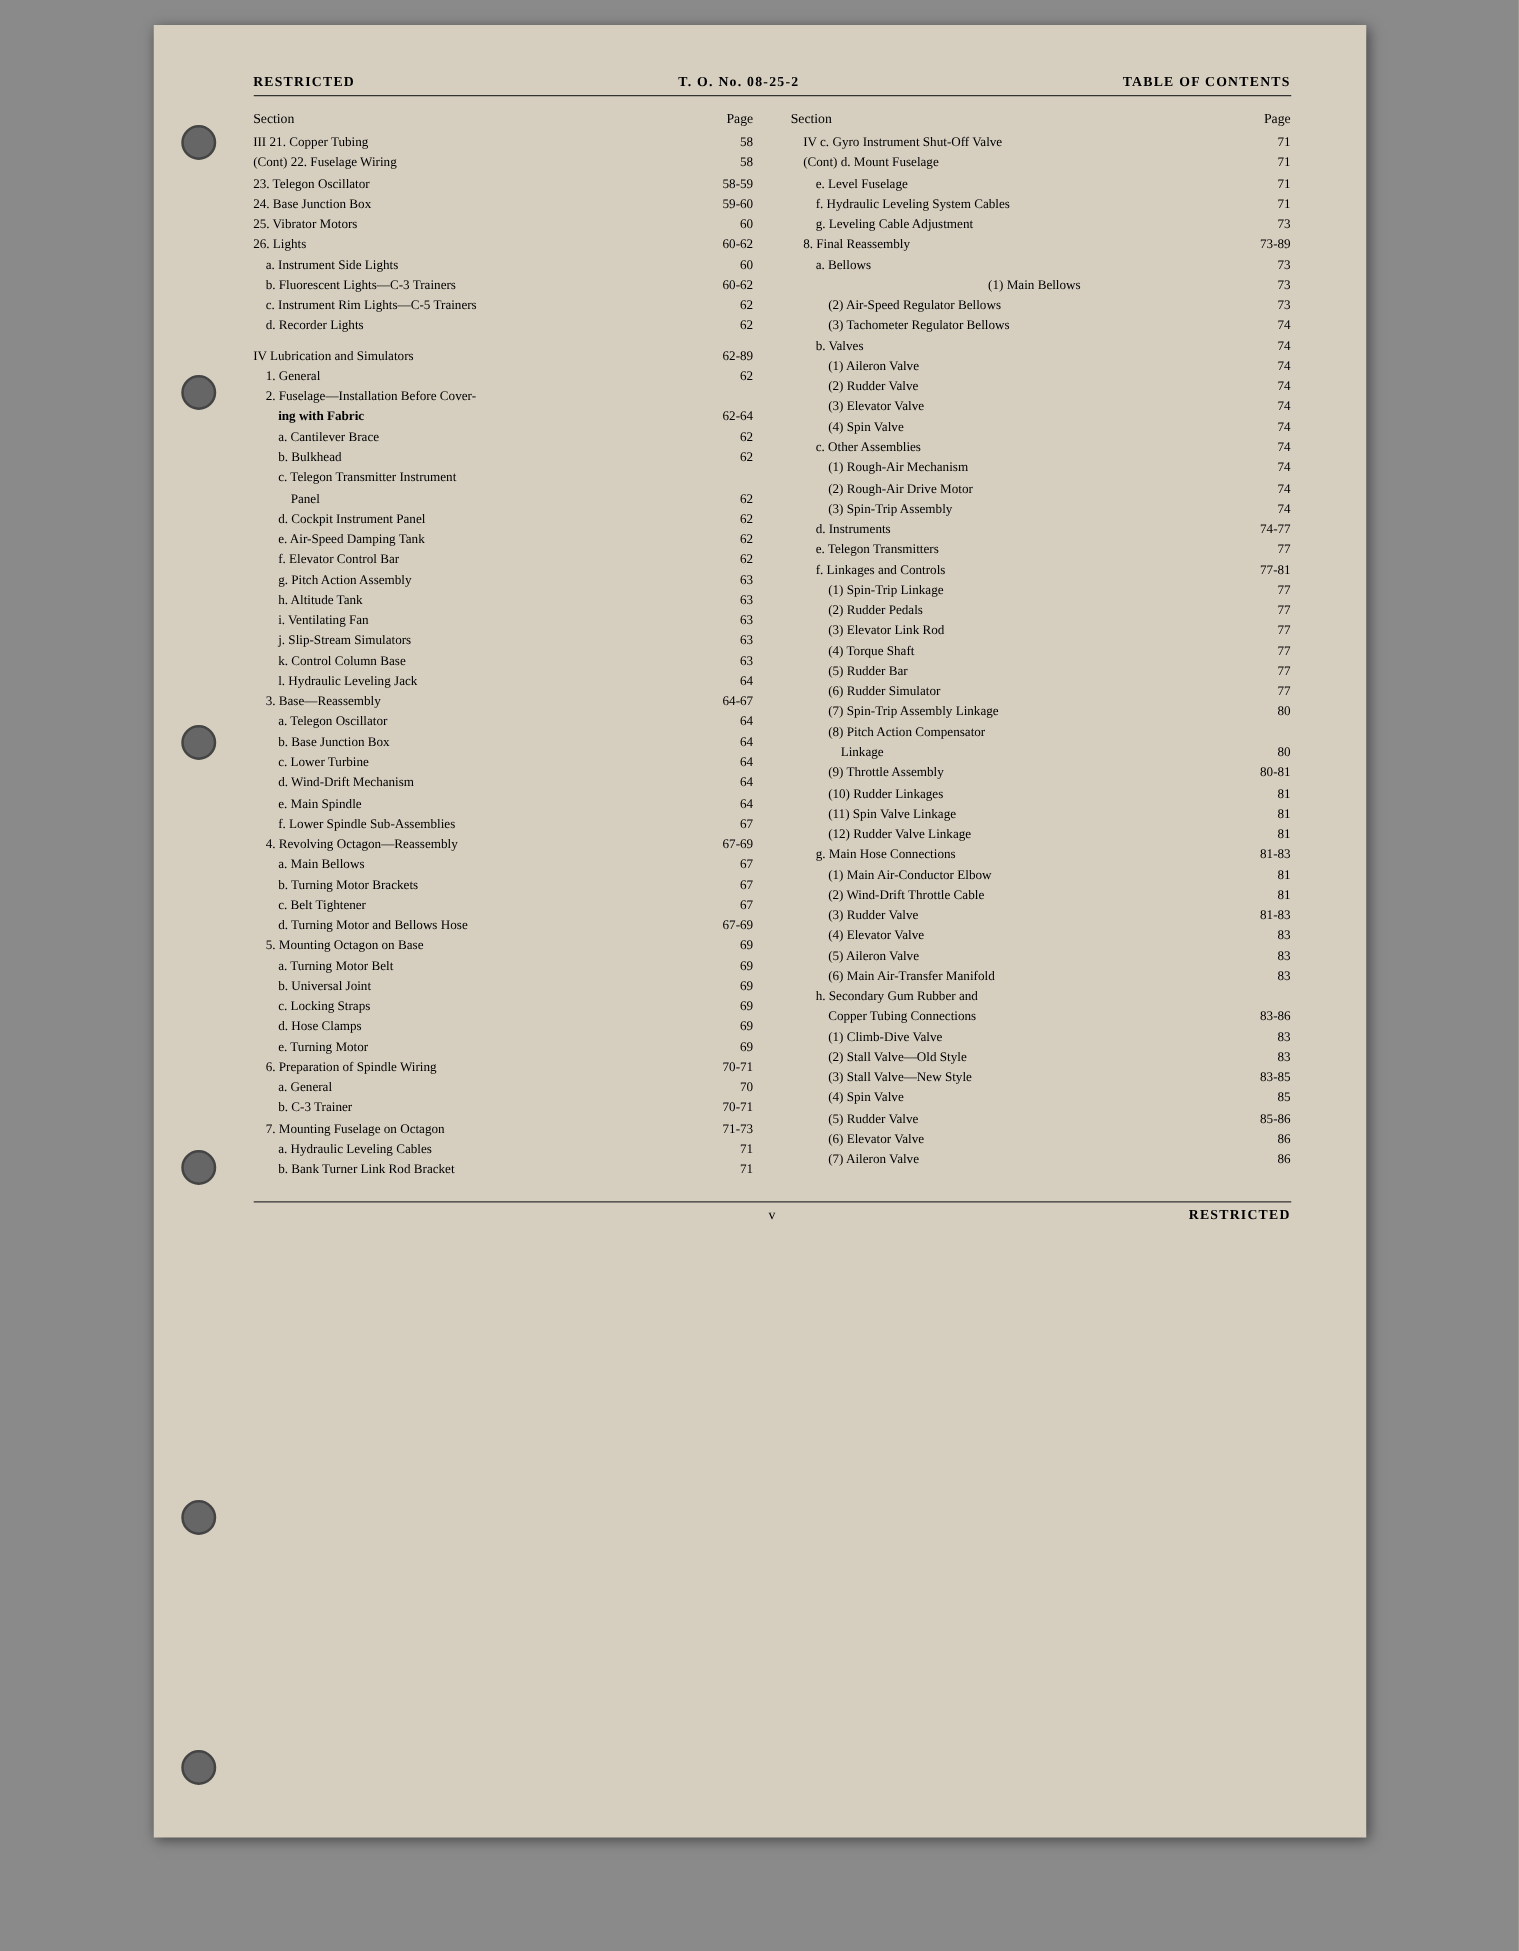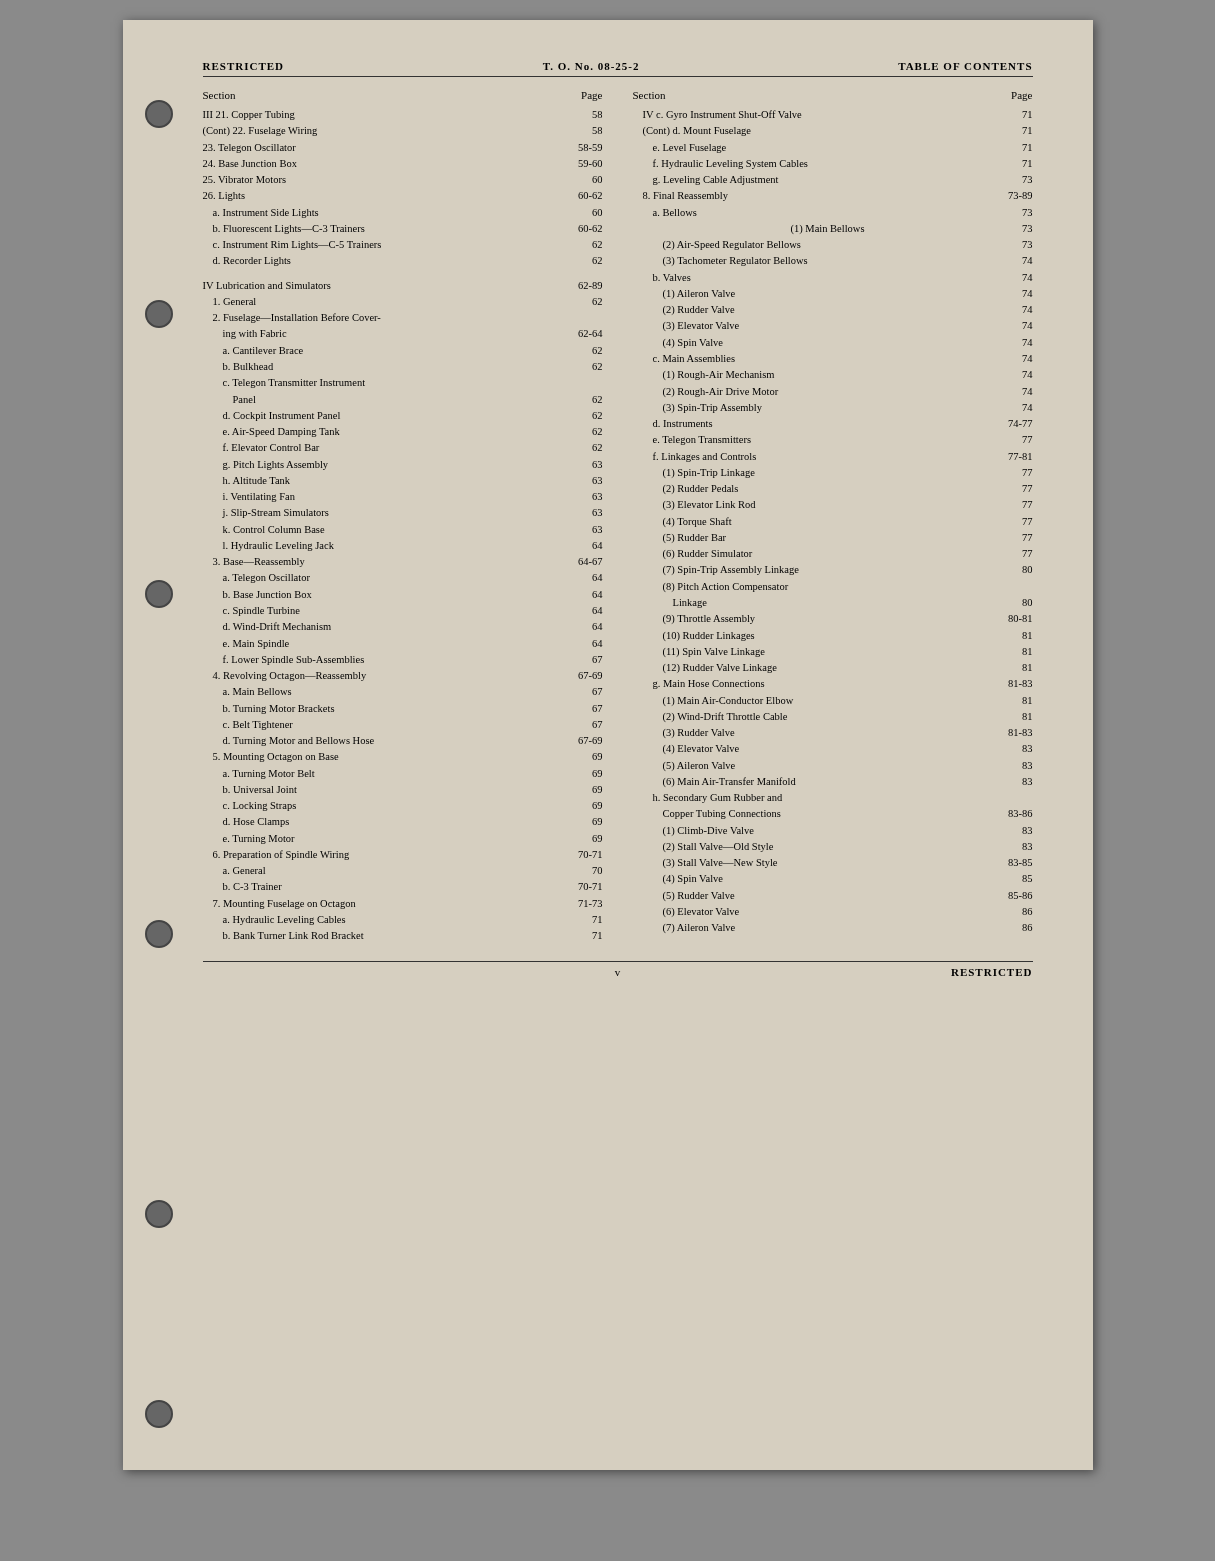--- a/index.html
+++ b/index.html
@@ -176,21 +176,21 @@
           </div>
           <div class="toc-entry">
             <span class="entry-text" style="padding-left: 10px;">1. General</span>
             <span class="entry-page">62</span>
           </div>
           <div class="toc-entry">
             <span class="entry-text" style="padding-left: 10px;">2. Fuselage—Installation Before Cover-</span>
             <span class="entry-page"></span>
           </div>
           <div class="toc-entry">
-            <span class="entry-text" style="padding-left: 20px;">ing with Fabric</span>
+            <span class="entry-text" style="padding-left: 20px; font-weight: bold;">ing with Fabric</span>
             <span class="entry-page">62-64</span>
           </div>
           <div class="toc-entry">
             <span class="entry-text" style="padding-left: 20px;">a. Cantilever Brace</span>
             <span class="entry-page">62</span>
           </div>
           <div class="toc-entry">
             <span class="entry-text" style="padding-left: 20px;">b. Bulkhead</span>
             <span class="entry-page">62</span>
           </div>
@@ -208,21 +208,21 @@
           </div>
           <div class="toc-entry">
             <span class="entry-text" style="padding-left: 20px;">e. Air-Speed Damping Tank</span>
             <span class="entry-page">62</span>
           </div>
           <div class="toc-entry">
             <span class="entry-text" style="padding-left: 20px;">f. Elevator Control Bar</span>
             <span class="entry-page">62</span>
           </div>
           <div class="toc-entry">
-            <span class="entry-text" style="padding-left: 20px;">g. Pitch Lights Assembly</span>
+            <span class="entry-text" style="padding-left: 20px;">g. Pitch Action Assembly</span>
             <span class="entry-page">63</span>
           </div>
           <div class="toc-entry">
             <span class="entry-text" style="padding-left: 20px;">h. Altitude Tank</span>
             <span class="entry-page">63</span>
           </div>
           <div class="toc-entry">
             <span class="entry-text" style="padding-left: 20px;">i. Ventilating Fan</span>
             <span class="entry-page">63</span>
           </div>
@@ -244,21 +244,21 @@
           </div>
           <div class="toc-entry">
             <span class="entry-text" style="padding-left: 20px;">a. Telegon Oscillator</span>
             <span class="entry-page">64</span>
           </div>
           <div class="toc-entry">
             <span class="entry-text" style="padding-left: 20px;">b. Base Junction Box</span>
             <span class="entry-page">64</span>
           </div>
           <div class="toc-entry">
-            <span class="entry-text" style="padding-left: 20px;">c. Spindle Turbine</span>
+            <span class="entry-text" style="padding-left: 20px;">c. Lower Turbine</span>
             <span class="entry-page">64</span>
           </div>
           <div class="toc-entry">
             <span class="entry-text" style="padding-left: 20px;">d. Wind-Drift Mechanism</span>
             <span class="entry-page">64</span>
           </div>
           <div class="toc-entry">
             <span class="entry-text" style="padding-left: 20px;">e. Main Spindle</span>
             <span class="entry-page">64</span>
           </div>
@@ -397,21 +397,21 @@
           </div>
           <div class="toc-entry">
             <span class="entry-text" style="padding-left: 30px;">(3) Elevator Valve</span>
             <span class="entry-page">74</span>
           </div>
           <div class="toc-entry">
             <span class="entry-text" style="padding-left: 30px;">(4) Spin Valve</span>
             <span class="entry-page">74</span>
           </div>
           <div class="toc-entry">
-            <span class="entry-text" style="padding-left: 20px;">c. Main Assemblies</span>
+            <span class="entry-text" style="padding-left: 20px;">c. Other Assemblies</span>
             <span class="entry-page">74</span>
           </div>
           <div class="toc-entry">
             <span class="entry-text" style="padding-left: 30px;">(1) Rough-Air Mechanism</span>
             <span class="entry-page">74</span>
           </div>
           <div class="toc-entry">
             <span class="entry-text" style="padding-left: 30px;">(2) Rough-Air Drive Motor</span>
             <span class="entry-page">74</span>
           </div>

